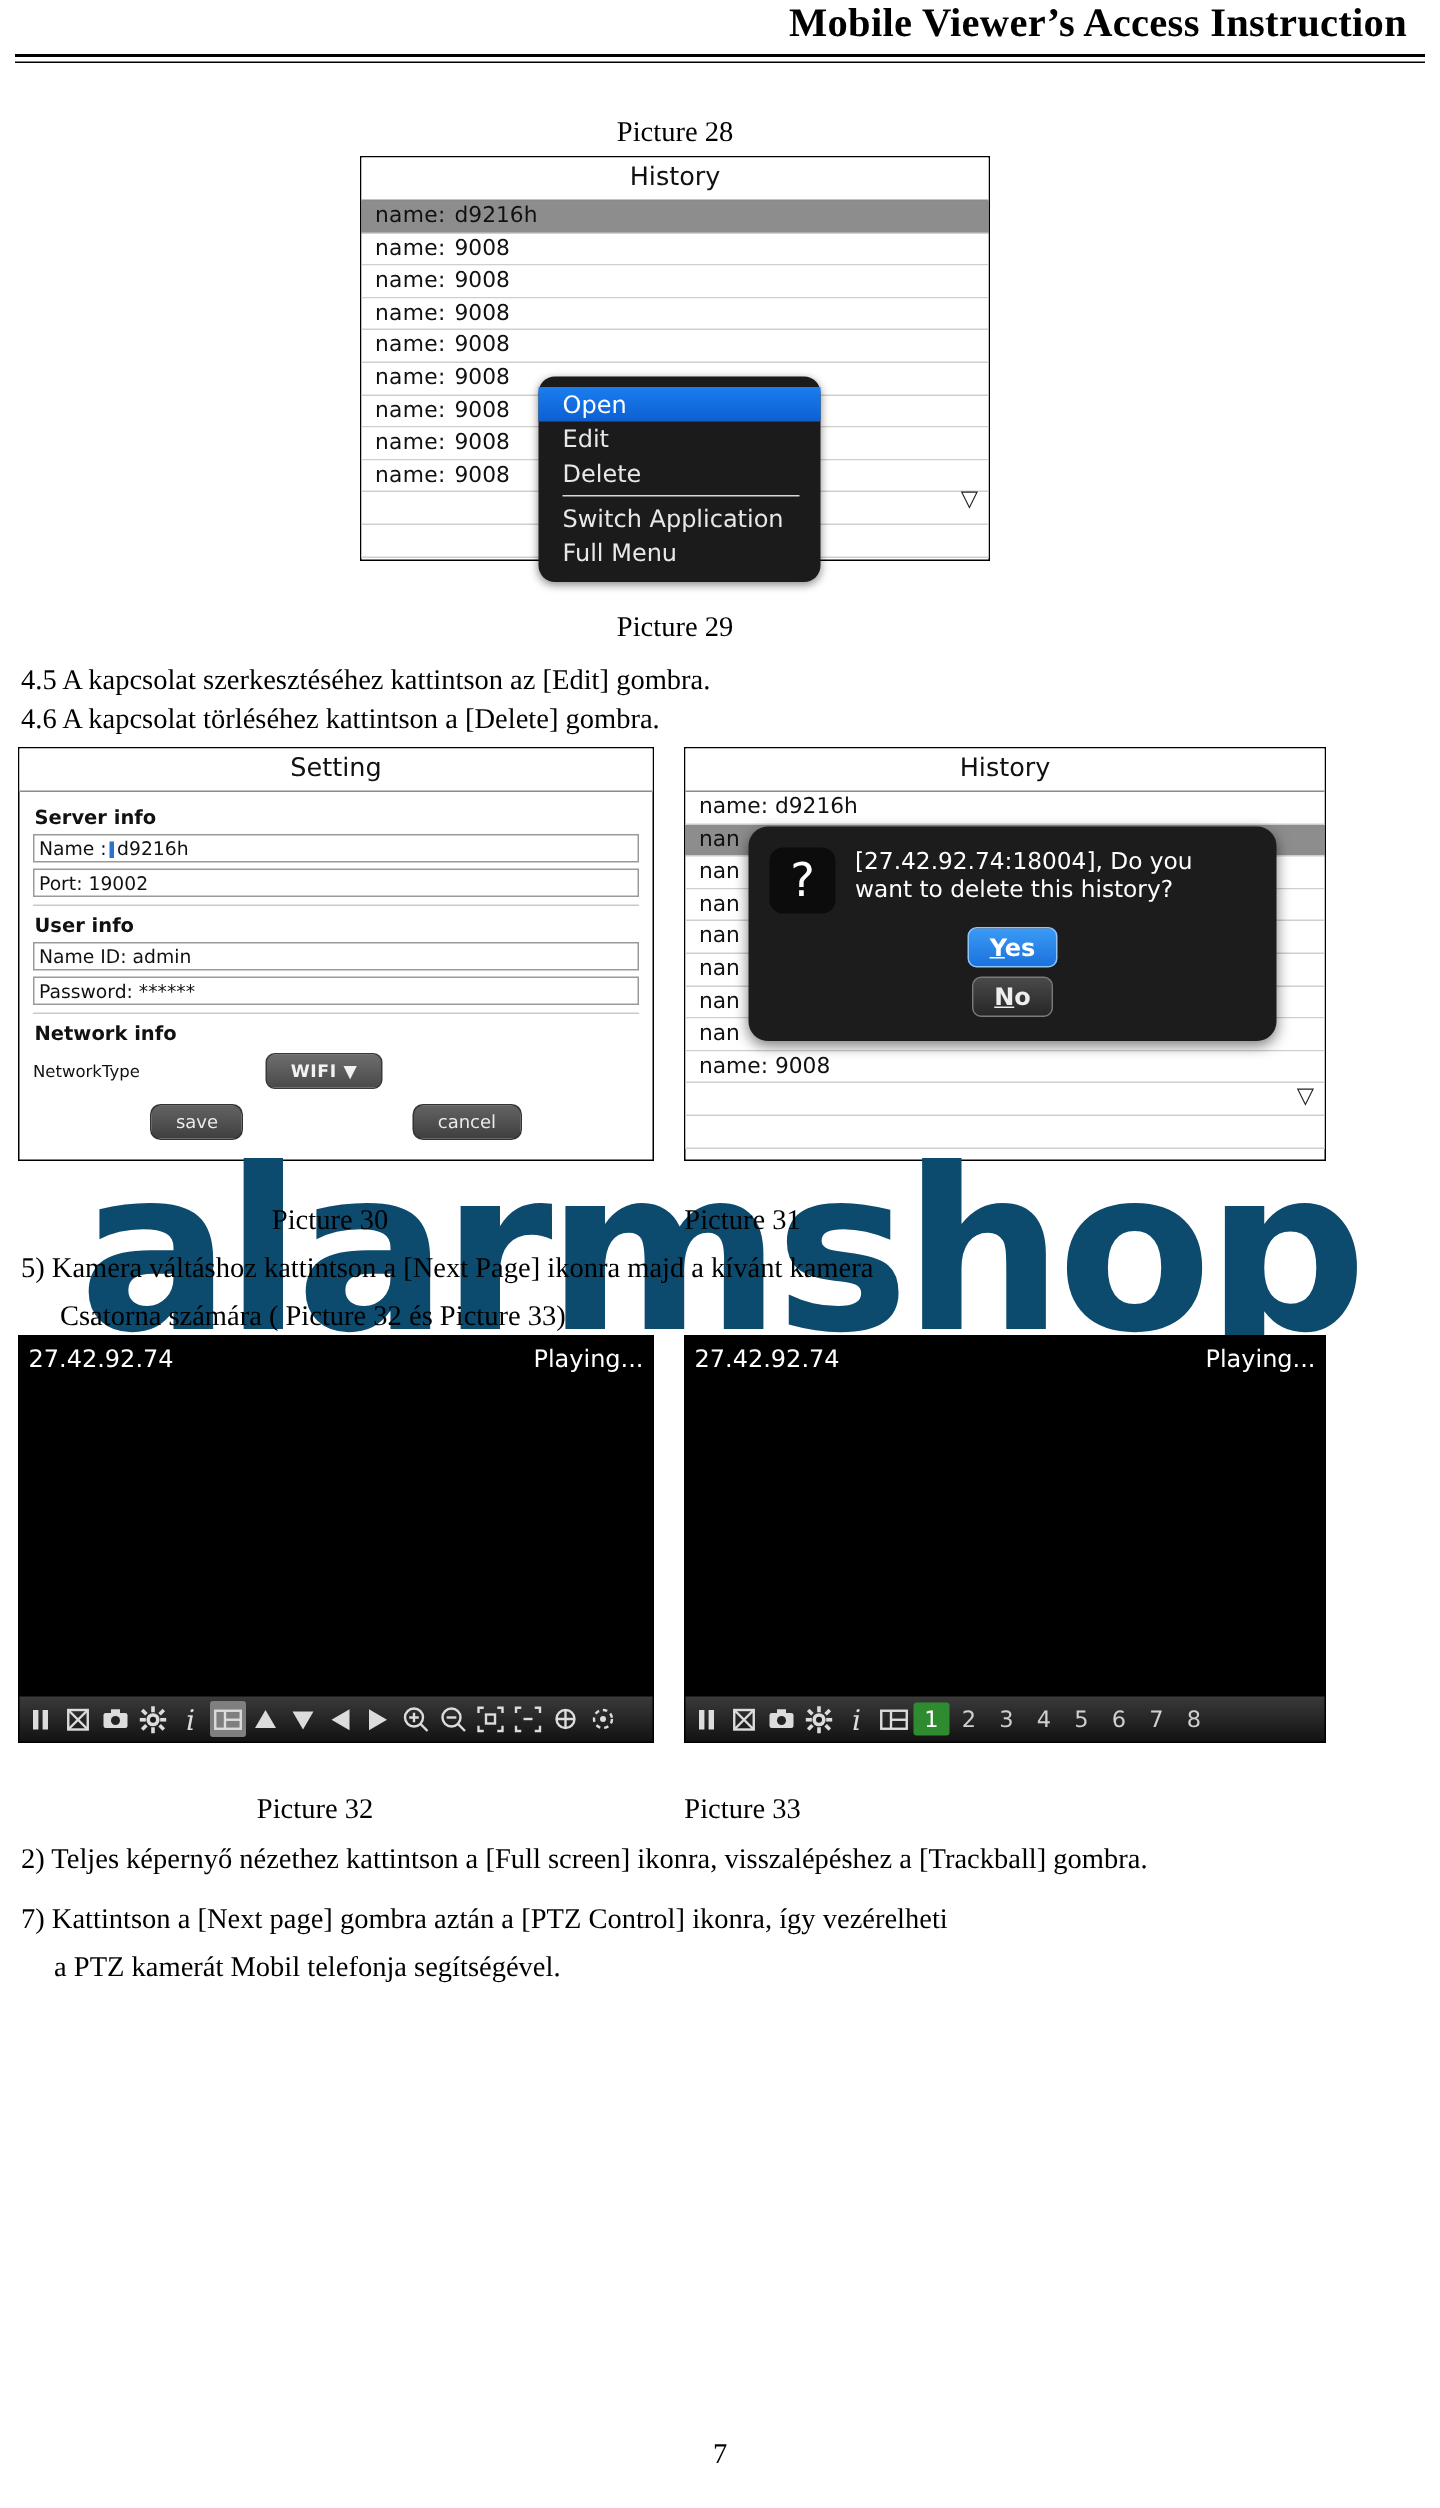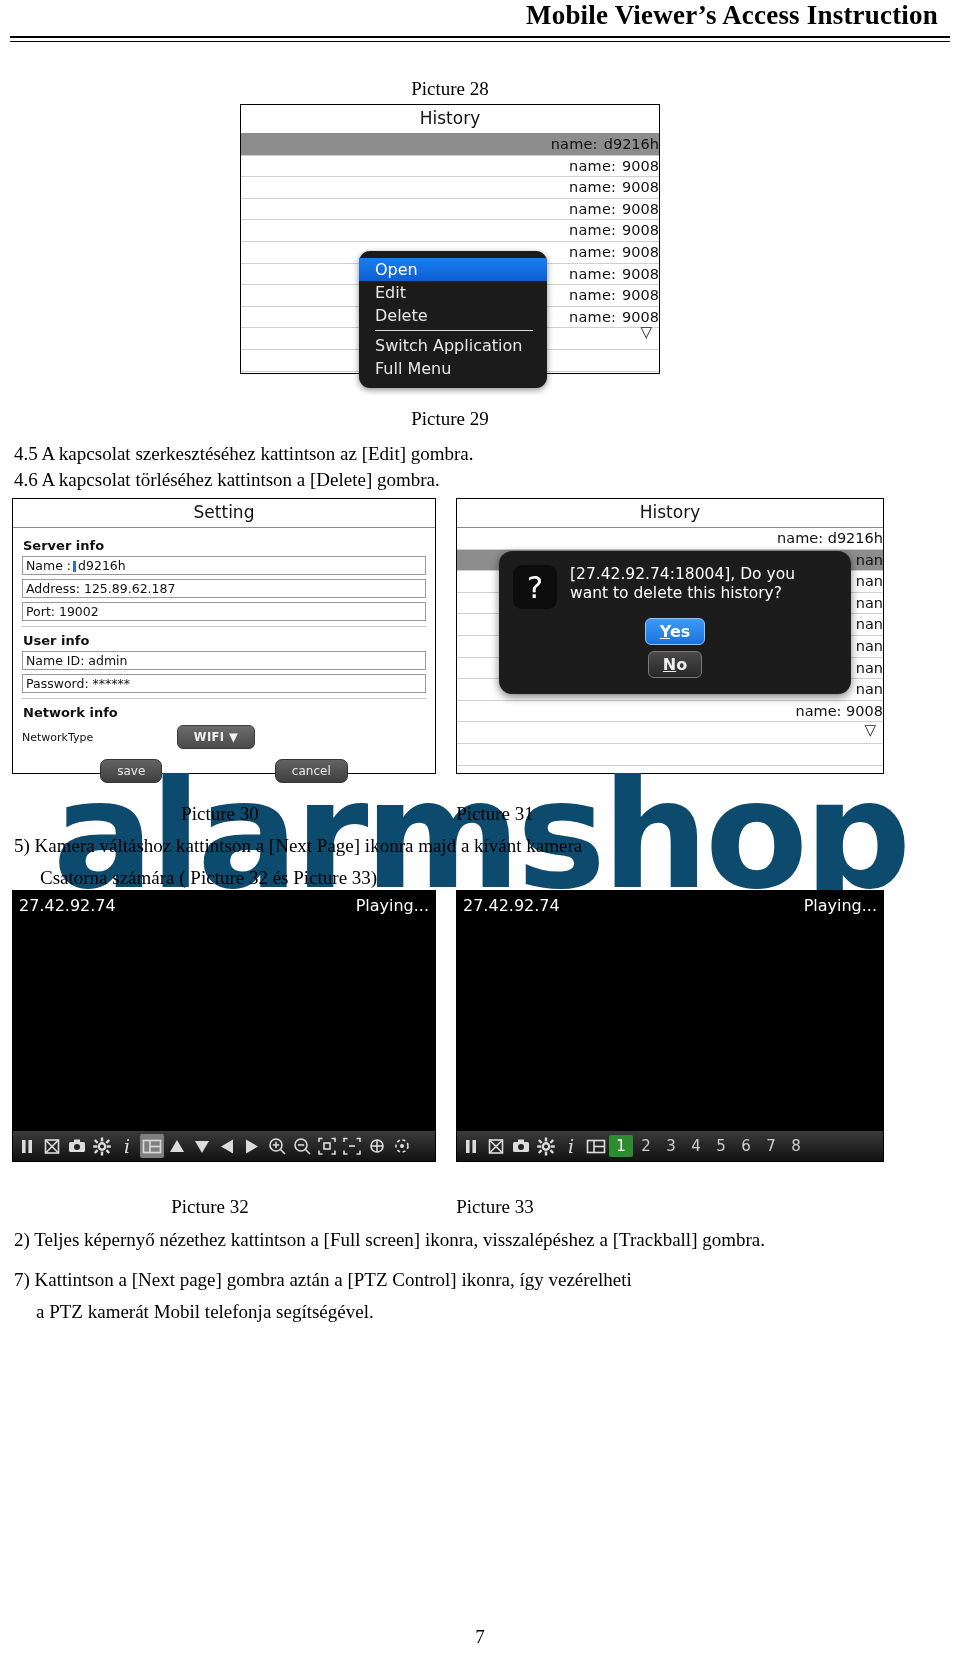--- a/index.html
+++ b/index.html
@@ -24,21 +24,21 @@
 
   
   .para { position:absolute; font-family:"Liberation Serif", serif; font-size:19px; line-height:1.28; }
 
   
   .phone { position:absolute; background:#fff; border:1px solid #000; font-family:"DejaVu Sans", sans-serif; }
   .scr-title {
     text-align:center; font-size:17px; color:#111; padding:3px 0 5px 0;
     border-bottom:1px solid #8a8a8a; background:#fff; font-family:"DejaVu Sans", sans-serif;
   }
-  .hist-list { position:relative;text-align:right; }
+  .hist-list { position:relative; }
   .hist-row {
     height:21.6px; line-height:21.6px; font-size:14.5px; color:#111;
     padding-left:9px; border-bottom:1px solid #cfcfcf; background:#fff;
     white-space:nowrap; font-family:"DejaVu Sans", sans-serif;
   }
   .hist-row.sel { background:#8d8d8d; color:#111; font-weight:normal; }
   .hist-row .k { letter-spacing:0.2px; }
   .hist-row .v { margin-left:6px; }
   .hist-blank { height:21.6px; border-bottom:1px solid #cfcfcf; background:#fff; }
   .scrolltri { position:absolute; font-size:15px; color:#222; }
@@ -172,21 +172,20 @@
 <div class="para" style="left:14px; top:442px; width:700px;">4.5 A kapcsolat szerkesztéséhez kattintson az [Edit] gombra.</div>
 <div class="para" style="left:14px; top:468px; width:700px;">4.6 A kapcsolat törléséhez kattintson a [Delete] gombra.</div>
 
 <div class="phone" style="left:12px; top:498px; width:424px; height:276px;">
   <div class="scr-title">Setting</div>
   <div class="set-body">
     <div class="grp-label">Server info</div>
     <div class="fld">
       <span>Name :</span><span class="caret"></span><span>d9216h</span>
     </div>
-    <div class="fld">Address: 125.89.62.187</div>
     <div class="fld">Port: 19002</div>
     <div class="grp-rule"></div>
 
     <div class="grp-label">User info</div>
     <div class="fld">Name ID: admin</div>
     <div class="fld">Password: ******</div>
     <div class="grp-rule"></div>
 
     <div class="grp-label">Network info</div>
     <div class="nt-row">

